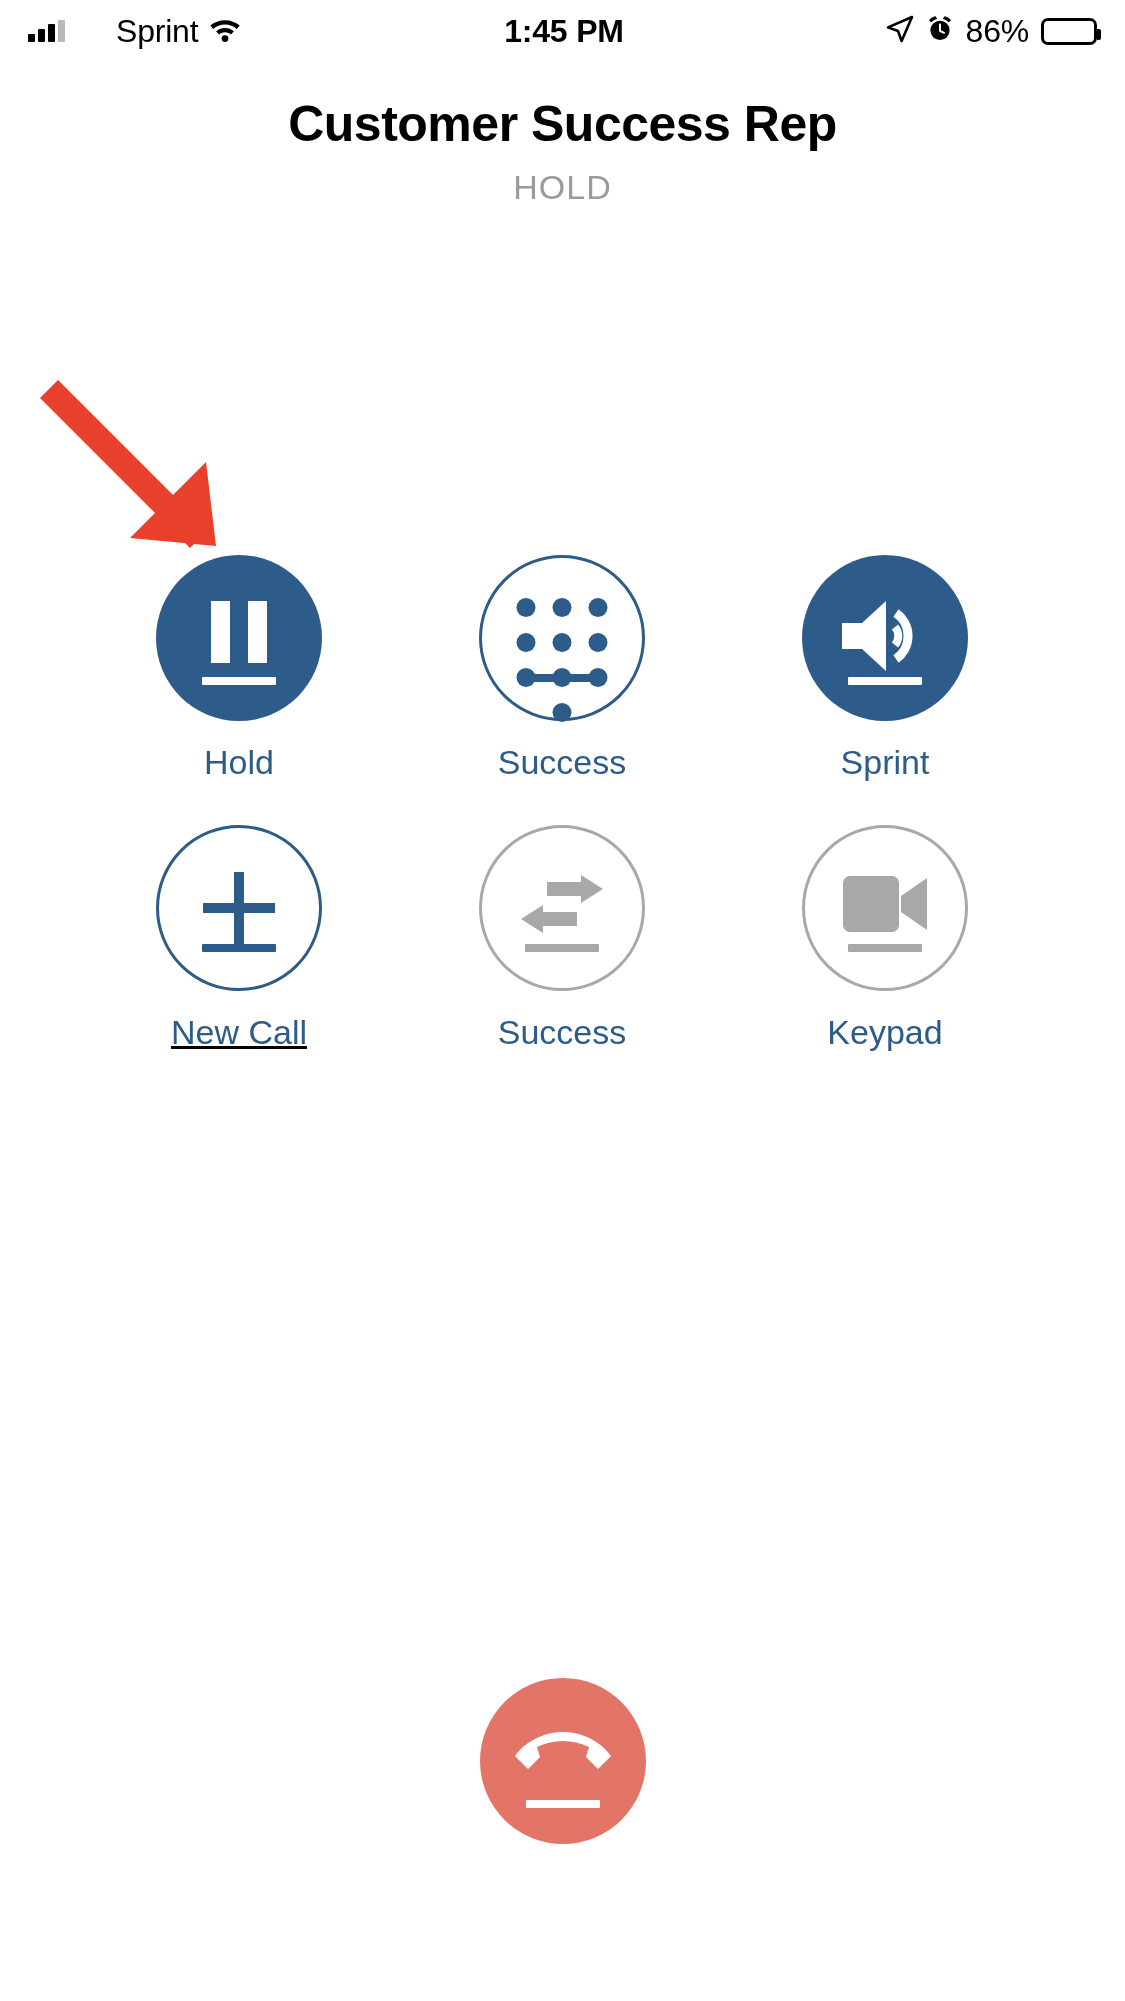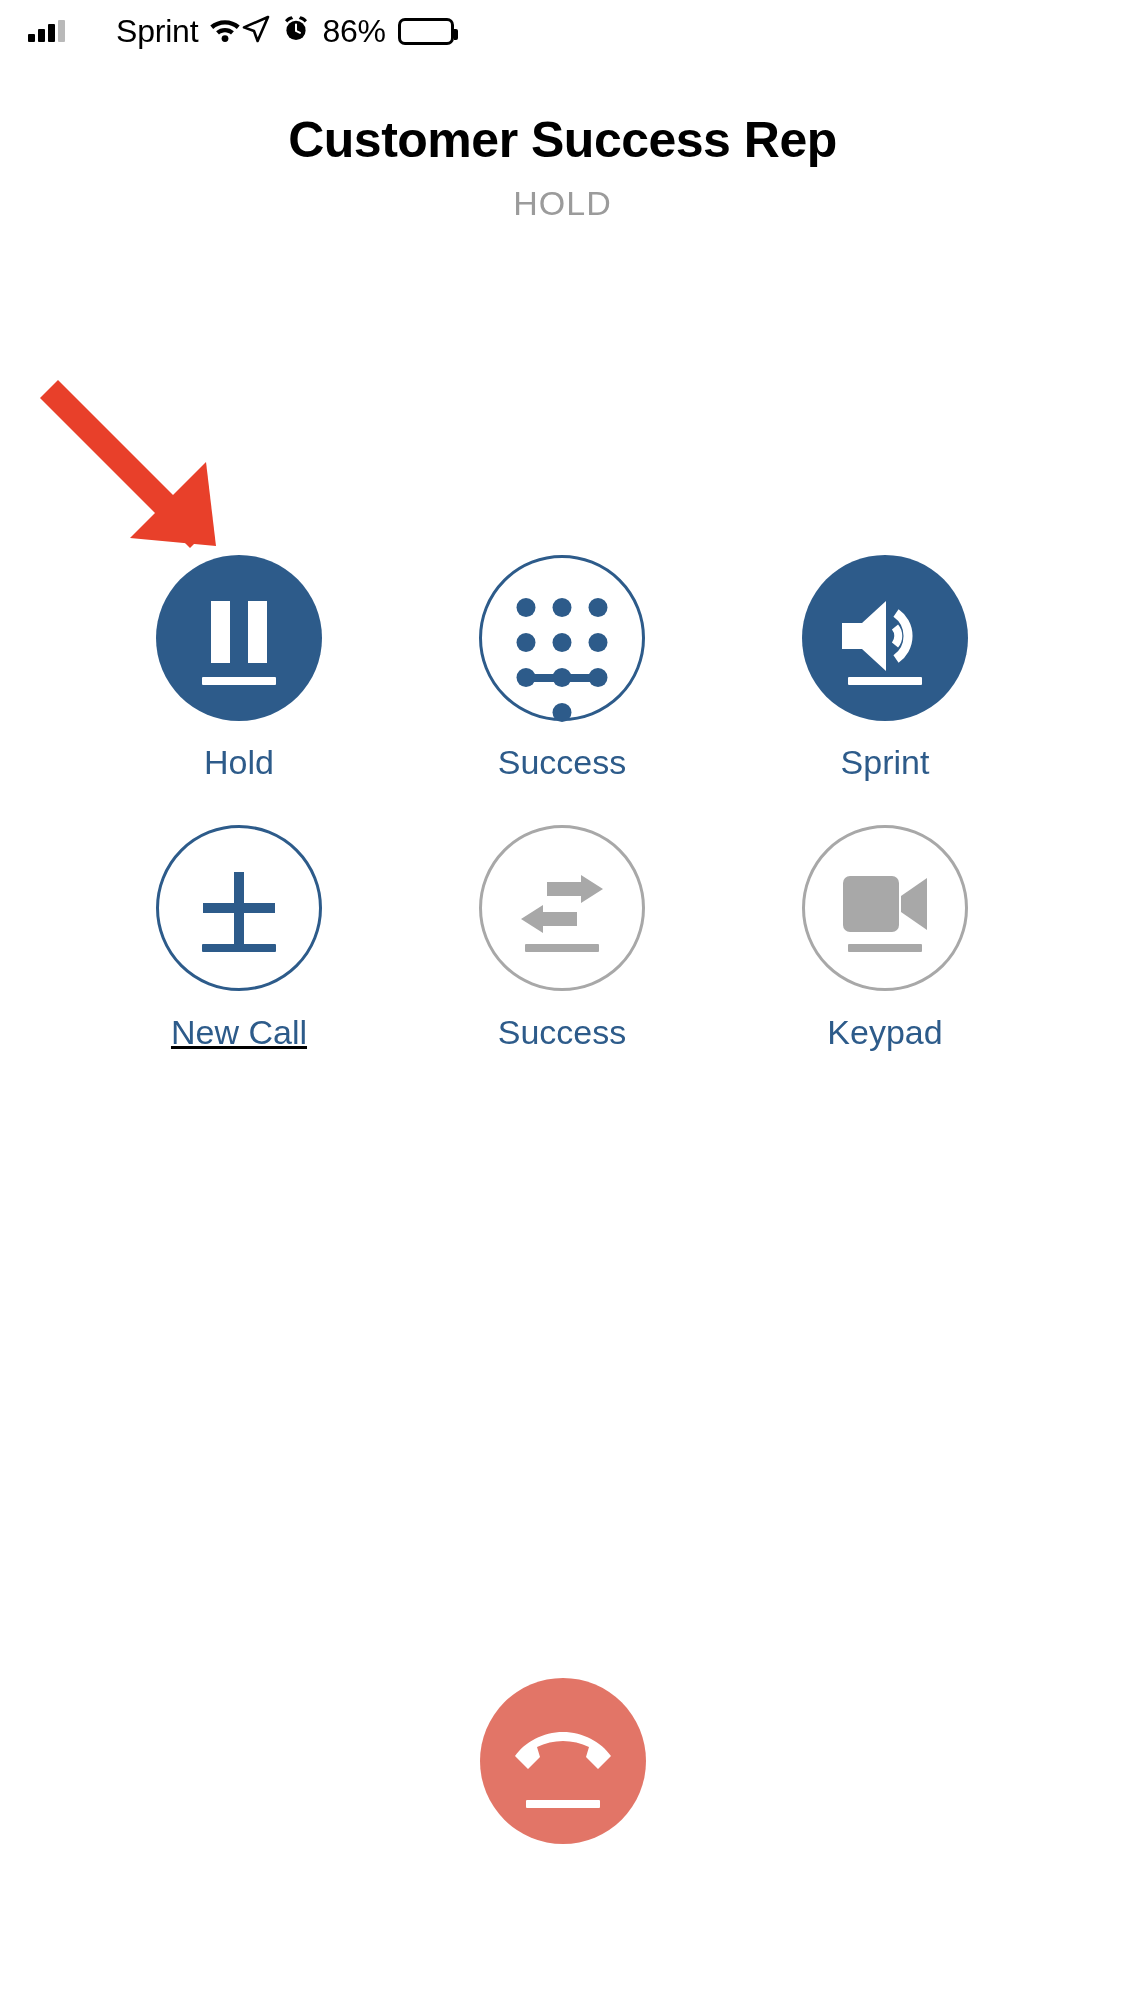--- a/index.html
+++ b/index.html
@@ -44,21 +44,21 @@
     border:3px solid #000; border-radius:7px;
     padding:2px;
   }
   .battery .fill { width:100%; height:100%; background:#000; border-radius:3px; }
   .battery:after {
     content:""; position:absolute; right:-7px; top:8px;
     width:4px; height:11px; background:#000; border-radius:0 2px 2px 0;
   }
 
   
-  .header { position:absolute; top:112px; left:0; width:1125px; text-align:center; }
+  .header { position:absolute; top:96px; left:0; width:1125px; text-align:center; }
   .caller-name {
     font-size:50px; font-weight:700; color:#000;
     letter-spacing:-.5px; line-height:1.12;
   }
   .call-status {
     margin-top:16px;
     font-size:34px; font-weight:400; color:#9b9b9b;
     letter-spacing:1px;
   }
   .grid {
@@ -152,20 +152,23 @@
       <span class="carrier">Sprint</span>
       <span>
         <svg width="34" height="26" viewBox="0 0 34 26">
           <path d="M17 4.2c5.6 0 10.8 2 14.7 5.4l-2.9 3.3C25.6 10 21.5 8.4 17 8.4S8.4 10 5.2 12.9L2.3 9.6C6.2 6.2 11.4 4.2 17 4.2z" fill="#000"></path>
           <path d="M17 12c3.4 0 6.5 1.2 8.9 3.3l-2.9 3.3c-1.6-1.4-3.7-2.3-6-2.3s-4.4.9-6 2.3l-2.9-3.3C10.5 13.2 13.6 12 17 12z" fill="#000"></path>
           <circle cx="17" cy="22.6" r="3.4" fill="#000"></circle>
         </svg>
       </span>
     </div>
 
+    <div class="sb-center">
+      <span class="clock">1:45 PM</span>
+    </div>
 
     <div class="sb-right">
       <span>
         <svg width="28" height="28" viewBox="0 0 28 28">
           <path d="M26 2L2 12.4l10 3.6 3.6 10z" fill="none" stroke="#000" stroke-width="2.6" stroke-linejoin="round"></path>
         </svg>
       </span>
       <span>
         <svg width="28" height="28" viewBox="0 0 28 28">
           <circle cx="14" cy="15.4" r="9.6" fill="#000"></circle>

